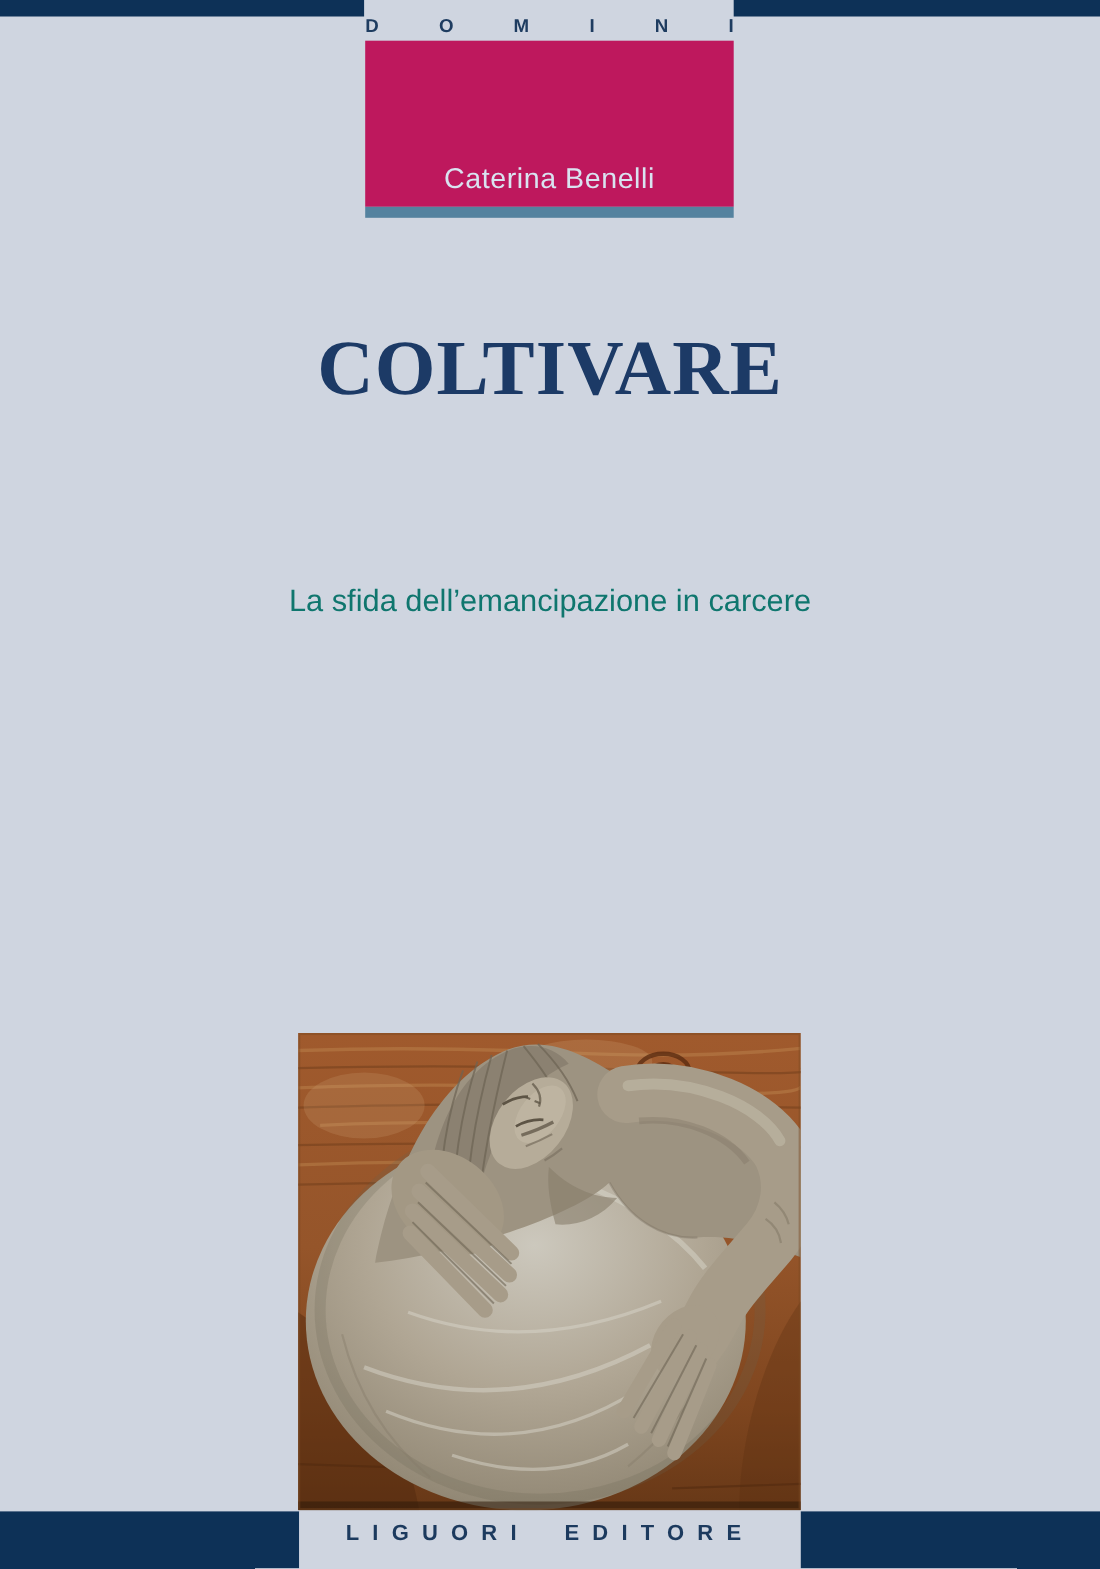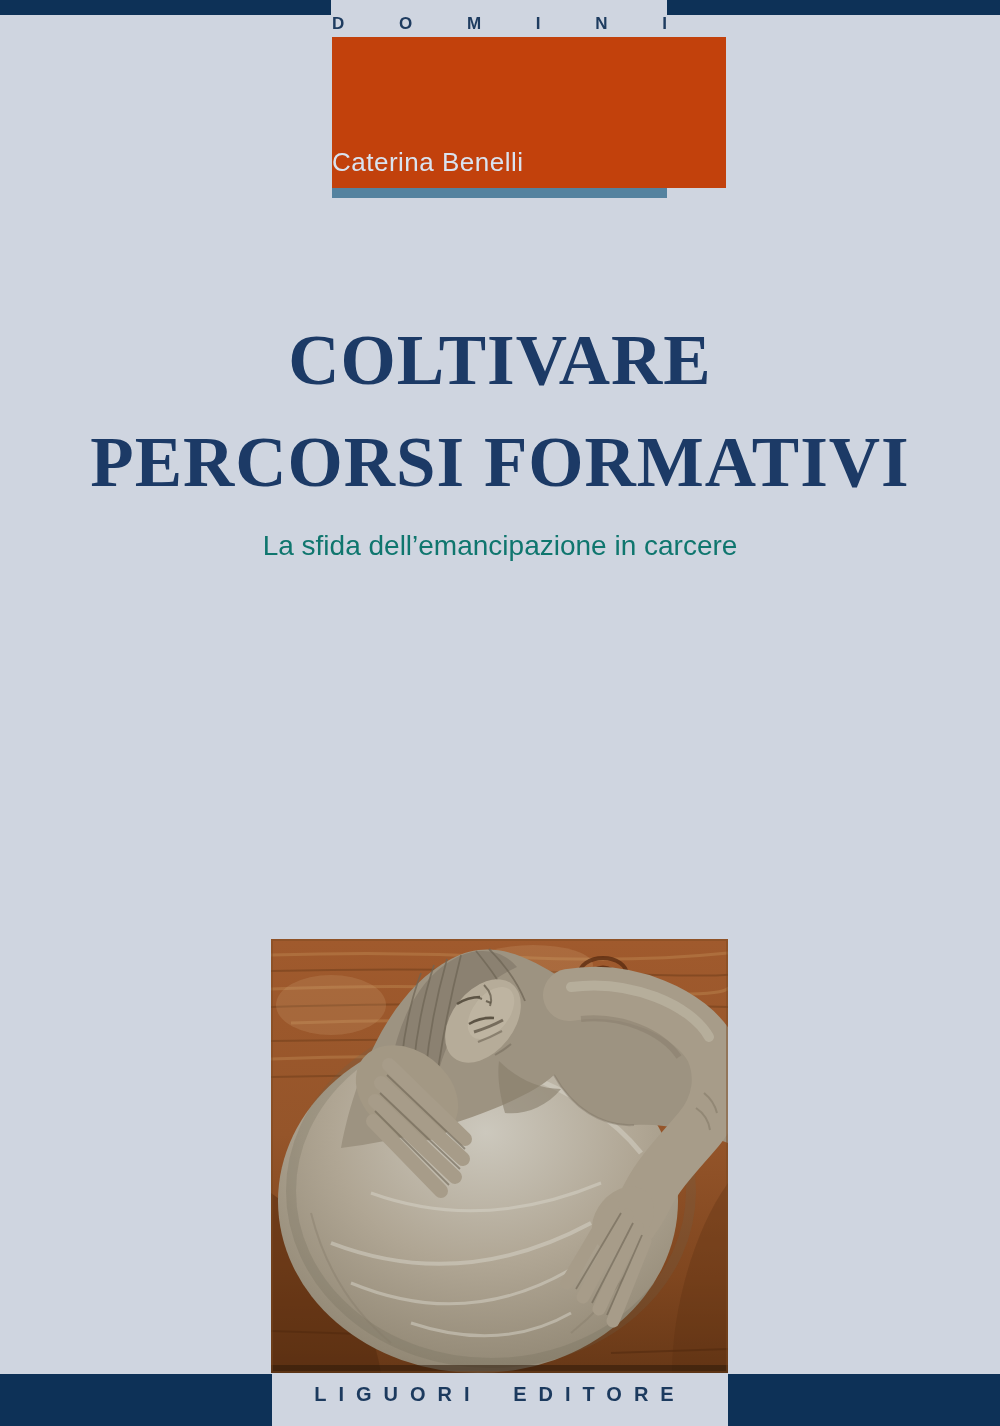--- a/index.html
+++ b/index.html
@@ -8,27 +8,27 @@
 
   
   .topbar{position:absolute;top:0;height:15px;background:#0d3157;}
   .topbar.left{left:0;width:331px;}
   .topbar.right{left:667px;width:333px;}
   .series-row{position:absolute;left:332px;top:14px;width:335px;height:20px;
     display:flex;justify-content:space-between;align-items:center;
     font-weight:bold;font-size:17px;color:#1e3c60;}
 
   
-  .author-block{position:absolute;left:332px;top:37px;width:394px;height:151px;
-    background:#c2410c;display:flex;align-items:flex-end;}
+  .author-block{position:absolute;left:332px;top:37px;width:335px;height:151px;
+    background:#be185d;display:flex;align-items:flex-end;justify-content:center;}
   .author-name{color:#d9e3f0;font-size:26px;letter-spacing:.5px;padding-bottom:10px;}
   .author-stripe{position:absolute;left:332px;top:188px;width:335px;height:10px;background:#54829f;}
 
   
-  .title-block{position:absolute;left:0;top:309px;width:1000px;text-align:center;
+  .title-block{position:absolute;left:0;top:284px;width:1000px;text-align:center;
     font-family:"Liberation Serif",serif;font-weight:bold;color:#1c3a66;
     font-size:71px;line-height:102px;letter-spacing:1px;}
   .subtitle{position:absolute;left:0;top:528px;width:1000px;text-align:center;
     color:#0f766e;font-size:28px;line-height:36px;}
 
   
   .cover-photo{position:absolute;left:271px;top:939px;width:457px;height:434px;}
   .cover-photo svg{display:block;}
 
   
@@ -57,21 +57,20 @@
       <span>I</span>
     </div>
 
   <div class="author-block">
     <span class="author-name">Caterina Benelli</span>
   </div>
   <div class="author-stripe"></div>
 
   <div class="title-block">
     <div>COLTIVARE</div>
-    <div>PERCORSI FORMATIVI</div>
   </div>
   <div class="subtitle">La sfida dell’emancipazione in carcere</div>
 
   <div class="cover-photo">
     <svg viewBox="0 0 457 434" width="457" height="434">
       <defs>
         <linearGradient id="woodg" x1="0" y1="0" x2="0" y2="1">
           <stop offset="0" stop-color="#a05a2d"></stop>
           <stop offset="0.45" stop-color="#95552a"></stop>
           <stop offset="0.78" stop-color="#7f461f"></stop>

